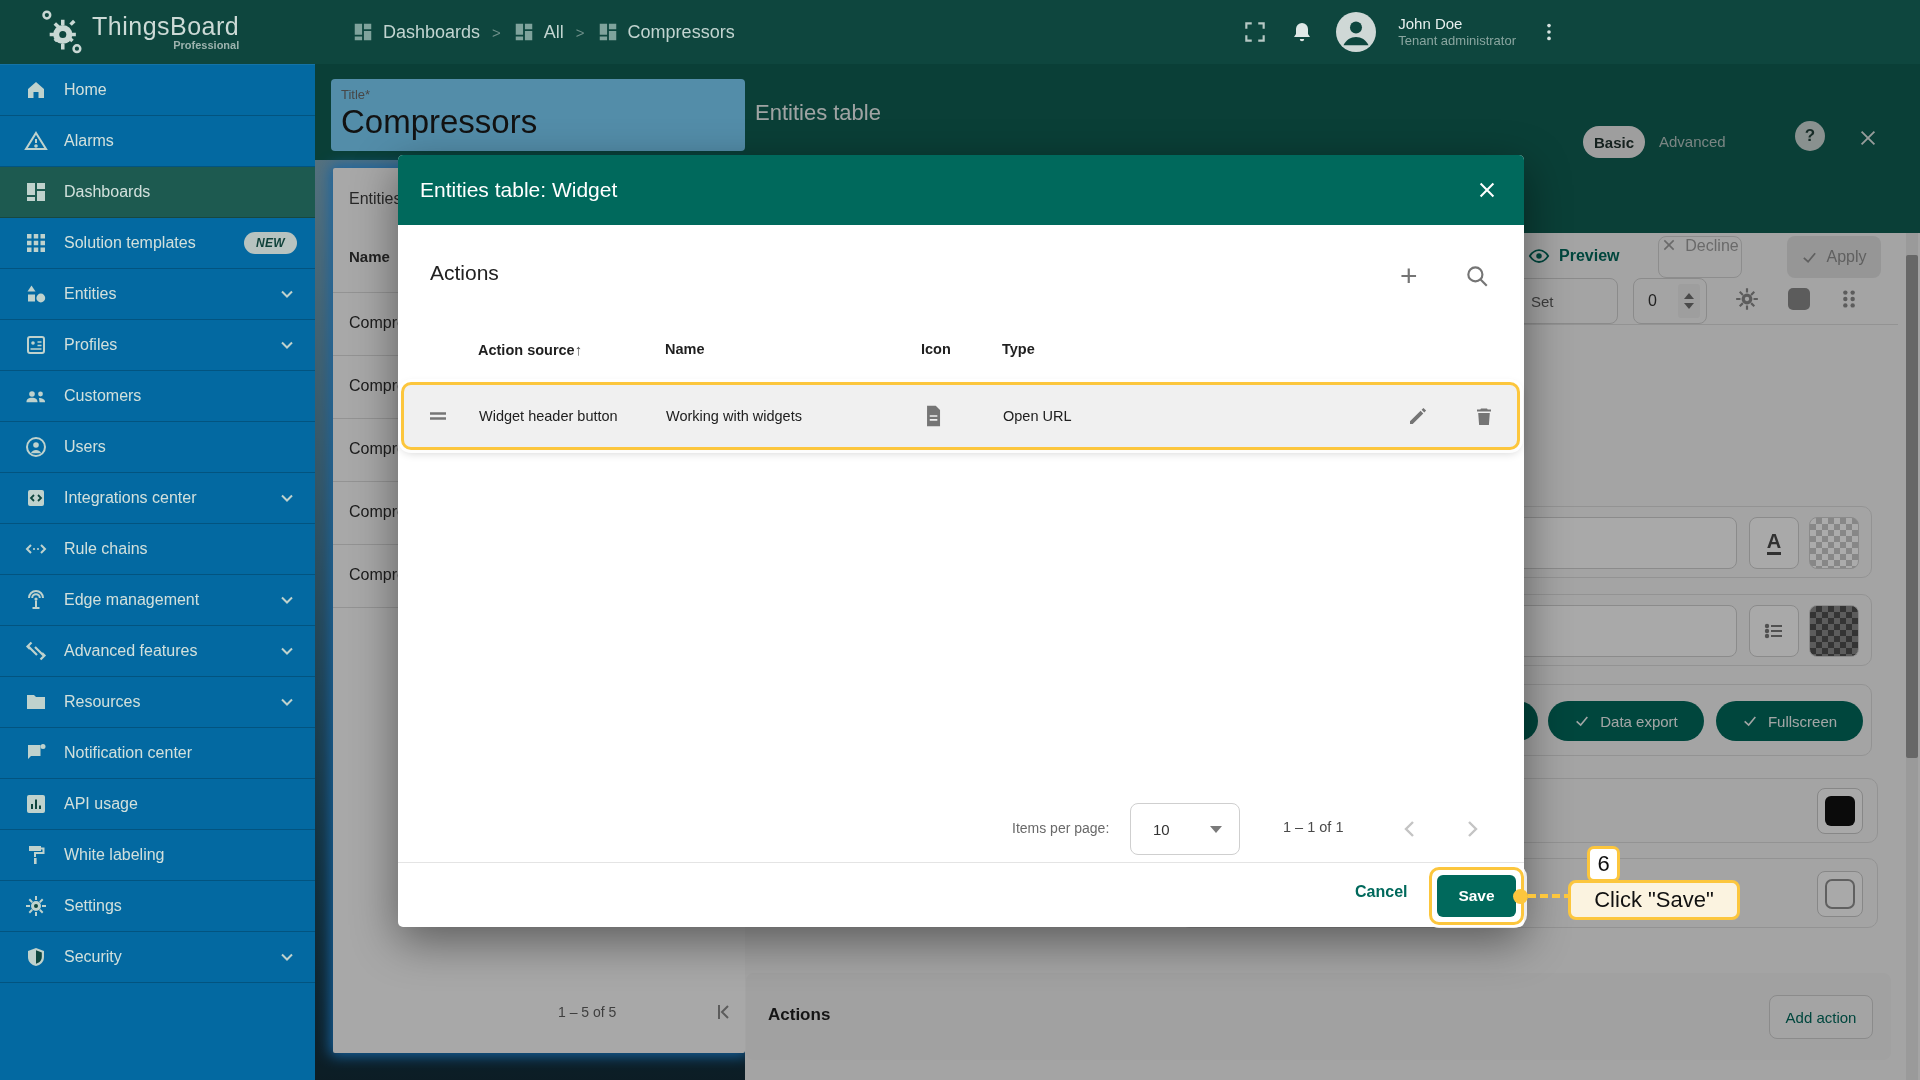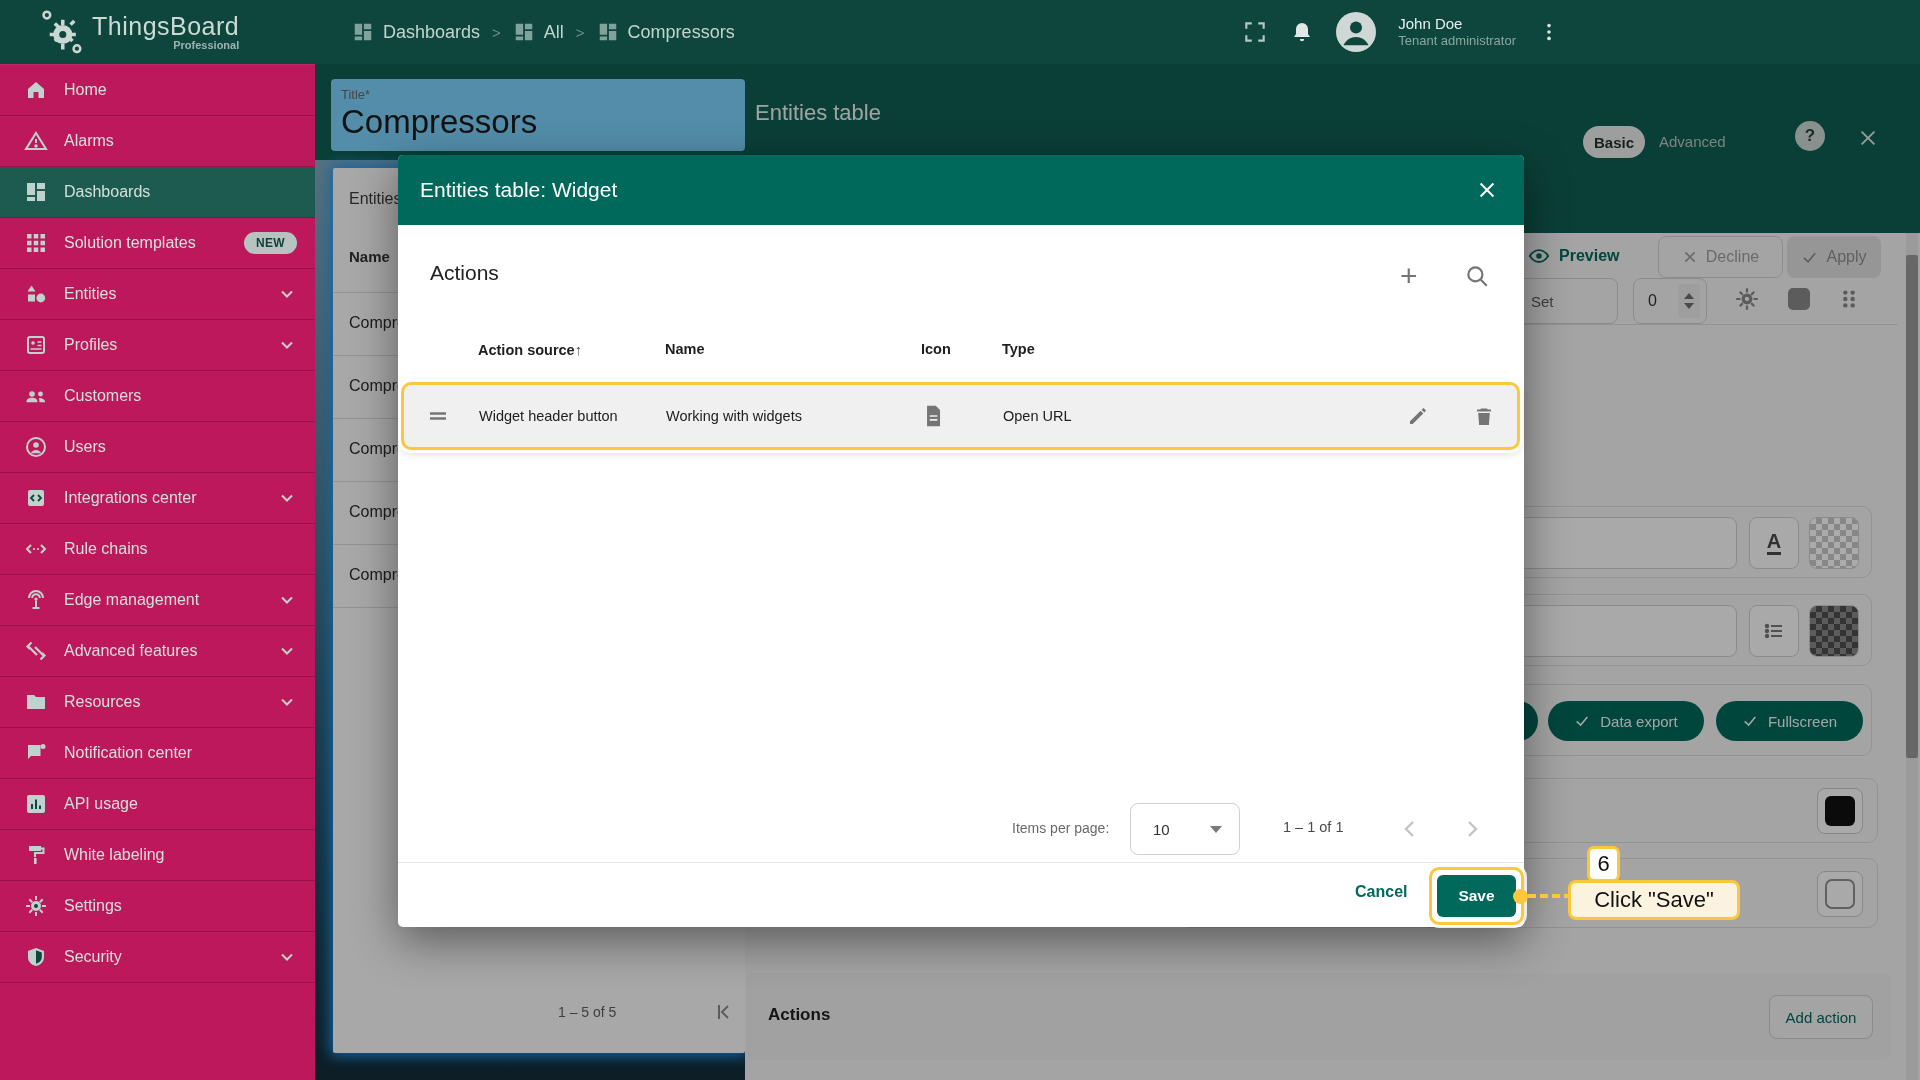--- a/index.html
+++ b/index.html
@@ -18,28 +18,28 @@
   .crumbs { left:352px; top:0; height:64px; display:flex; align-items:center; gap:12px; color:#c2d4d0; }
   .crumb { display:flex; align-items:center; gap:9px; font-size:18px; }
   .crumb-sep { color:#6f908a; font-size:15px; }
   .hdr-right { right:0; top:0; height:64px; display:flex; align-items:center; gap:22px; padding-right:24px; }
   .avatar { width:40px; height:40px; border-radius:50%; background:#cfd8d6; display:flex; align-items:center; justify-content:center; overflow:hidden; }
   .user-meta { display:flex; flex-direction:column; line-height:1.25; }
   .user-name { font-size:15px; color:#e8efee; }
   .user-role { font-size:13px; color:#8aa6a0; }
 
   
-  #sidebar { left:0; top:64px; width:315px; height:1016px; background:#be185d; z-index:40; border-top:1px solid rgba(255,255,255,.07); }
+  #sidebar { left:0; top:64px; width:315px; height:1016px; background:#0369a1; z-index:40; border-top:1px solid rgba(255,255,255,.07); }
   .sb-item { display:flex; align-items:center; height:51px; padding:0 18px 0 24px; gap:16px;
              font-size:16px; color:#d2e0dc; border-bottom:1px solid rgba(0,0,0,.2); cursor:pointer; }
   .sb-item.active { background:#1d5a50; }
   .sb-ic { width:24px; height:24px; color:#bfd2cd; flex:0 0 24px; }
   .sb-chev { width:20px; height:20px; color:#bfd2cd; margin-left:auto; }
   .sb-badge { margin-left:auto; background:#b7c3c0; color:#10423a; font-size:12px; font-weight:700;
-              padding:4px 12px; border-radius:12px; letter-spacing:.3px; }
+              padding:4px 12px; border-radius:12px; letter-spacing:.3px;font-style:italic; }
 
   
   .bg { z-index:10; }
   #strip { left:315px; top:64px; width:1605px; height:169px; background:#0f5e52; }
   #photo { left:315px; top:160px; width:430px; height:920px;
            background:linear-gradient(180deg,#7fa9bd 0%,#57869c 30%,#2f6078 58%,#1c4659 78%,#122c38 100%); }
   #title-card { left:331px; top:79px; width:414px; height:72px; background:#7dd3fc; border-radius:4px; padding:8px 0 0 10px; }
   .title-label { font-size:13px; color:#6a6a6a; }
   .title-value { font-size:33px; font-weight:500; color:#1b1b1b; margin-top:1px; }
   #widget-card { left:333px; top:168px; width:412px; height:885px; background:#fbfbfb;
@@ -54,22 +54,22 @@
   #right-panel { left:745px; top:233px; width:1175px; height:847px; background:#f5f5f5; }
   .ed-heading { left:755px; top:100px; font-size:22px; color:#eef4f3; }
   .pill-basic { left:1583px; top:126px; width:62px; height:32px; background:#ececec; border-radius:16px;
                 display:flex; align-items:center; justify-content:center; font-size:15px; font-weight:700; color:#22332f; }
   .adv-label { left:1659px; top:133px; font-size:15px; color:#b6c7c3; }
   .help-circle { left:1795px; top:121px; width:30px; height:30px; border-radius:50%; background:#cdd8d5;
                  display:flex; align-items:center; justify-content:center; font-size:17px; font-weight:700; color:#23423b; }
   .ed-close { left:1857px; top:127px; color:#e2eae8; }
 
   .preview-lbl { left:1528px; top:245px; display:flex; gap:9px; align-items:center; color:#00695c; font-weight:700; font-size:16px; }
-  .btn-decline { left:1658px; top:236px; width:125px; height:42px; border:1px solid #d2d2d2; border-radius:8px;
-                 display:flex; align-items:center; justify-content:center; gap:8px; color:#9e9e9e; font-size:16px; background:#f5f5f5; }
+  .btn-decline { left:1658px; top:236px; width:84px; height:42px; border:1px solid #d2d2d2; border-radius:8px;
+                 display:flex; justify-content:center; gap:8px; color:#9e9e9e; font-size:16px; background:#f5f5f5; }
   .btn-apply { left:1787px; top:236px; width:94px; height:42px; background:#e0e0e0; border-radius:8px;
                display:flex; align-items:center; justify-content:center; gap:8px; color:#8f8f8f; font-size:16px; font-weight:500; }
   .set-field { left:1452px; top:278px; width:166px; height:46px; border:1px solid #cfcfcf; border-radius:8px;
                display:flex; align-items:center; padding-left:78px; font-size:15px; color:#5c5c5c; background:#f5f5f5; }
   .cnt-field { left:1633px; top:278px; width:74px; height:46px; border:1px solid #cfcfcf; border-radius:8px;
                display:flex; align-items:center; padding-left:14px; font-size:16px; color:#333; background:#f5f5f5; }
   .stepper { position:absolute; right:6px; top:5px; width:22px; height:34px; background:#ececec; border-radius:3px;
              display:flex; flex-direction:column; align-items:center; justify-content:center; color:#6f6f6f; }
   .mini-ic { color:#8a8a8a; }
   .strip-div { left:1450px; top:324px; width:448px; height:1px; background:#dcdcdc; }

